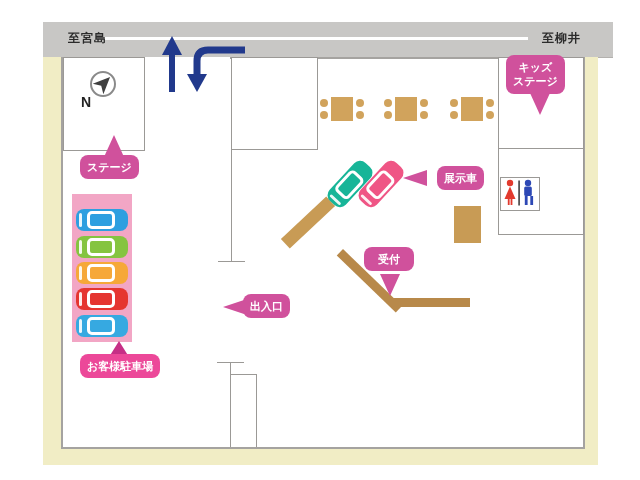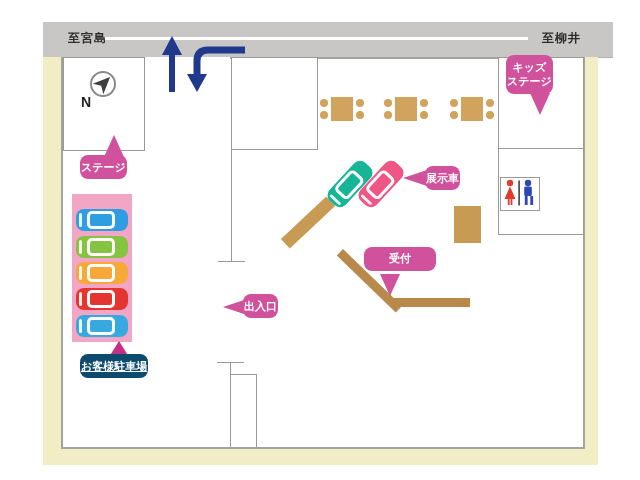--- a/index.html
+++ b/index.html
@@ -13,21 +13,21 @@
   #road-center-label{background:#c8c7c5;padding:0 6px;}
   
   #site{left:43px;top:57px;width:555px;height:408px;background:#f1edc5;}
   #building{left:61px;top:57px;width:520px;height:388px;background:#ffffff;border:2px solid #a5a3a0;}
   .room{position:absolute;background:#ffffff;border:1px solid #9b9996;}
   #driveway-mask{left:144px;top:57px;width:86px;height:4px;background:#ffffff;}
   .wall-v{position:absolute;width:1px;background:#9b9996;}
   .wall-h{position:absolute;height:1px;background:#9b9996;}
   
   .bubble{position:absolute;background:#d0519c;color:#fff;font-weight:bold;font-size:11px;
-          padding:5px 1px;border-radius:8px;text-align:center;line-height:1.3;white-space:nowrap;z-index:30;}
+          padding:5px 7px;border-radius:8px;text-align:center;line-height:1.3;white-space:nowrap;z-index:30;}
   .tail{position:absolute;width:0;height:0;z-index:29;}
   .tail-up{border-left:10px solid transparent;border-right:10px solid transparent;border-bottom:22px solid #d0519c;}
   .tail-down{border-left:10px solid transparent;border-right:10px solid transparent;border-top:22px solid #d0519c;}
   .tail-left{border-top:8px solid transparent;border-bottom:8px solid transparent;border-right:24px solid #d0519c;}
   
   .table{position:absolute;width:22px;height:24px;background:#d1a35c;}
   .chair{position:absolute;width:8px;height:8px;border-radius:50%;background:#d1a35c;}
   .pillar{left:454px;top:206px;width:27px;height:37px;background:#c89b55;}
   .diag-bar{left:277px;top:216px;width:62px;height:13px;background:#c89b55;transform:rotate(-43deg);}
   .counter-h{left:392px;top:298px;width:78px;height:9px;background:#b8894a;}
@@ -155,22 +155,22 @@
 <div class="tail tail-up" style="left:104px;top:135px;"></div>
 <div class="bubble" style="left:80px;top:155px;">ステージ</div>
 
 <div class="tail tail-down" style="left:530px;top:93px;"></div>
 <div class="bubble" style="left:506px;top:55px;">
   <div>キッズ</div>
   <div>ステージ</div>
 </div>
 
 <div class="tail tail-left" style="left:403px;top:170px;"></div>
-<div class="bubble" style="left:425px;top:166px;">展示車</div>
+<div class="bubble" style="left:437px;top:166px;">展示車</div>
 
 <div class="tail tail-down" style="left:380px;top:274px;"></div>
-<div class="bubble" style="left:364px;top:247px;padding:5px 25px;font-family:Liberation Mono, monospace;">受付</div>
+<div class="bubble" style="left:364px;top:247px;padding:5px 14px;">受付</div>
 
 <div class="tail tail-left" style="left:223px;top:299px;"></div>
 <div class="bubble" style="left:243px;top:294px;">出入口</div>
 
 <div class="tail tail-up" style="left:109px;top:341px;border-bottom-color:#c62f86;border-bottom-width:16px;"></div>
-<div class="bubble" style="left:80px;top:354px;background:#0c4a6e;text-decoration:underline;">お客様駐車場</div>
+<div class="bubble" style="left:80px;top:354px;background:#ec4899;">お客様駐車場</div>
 
 </body></html>

